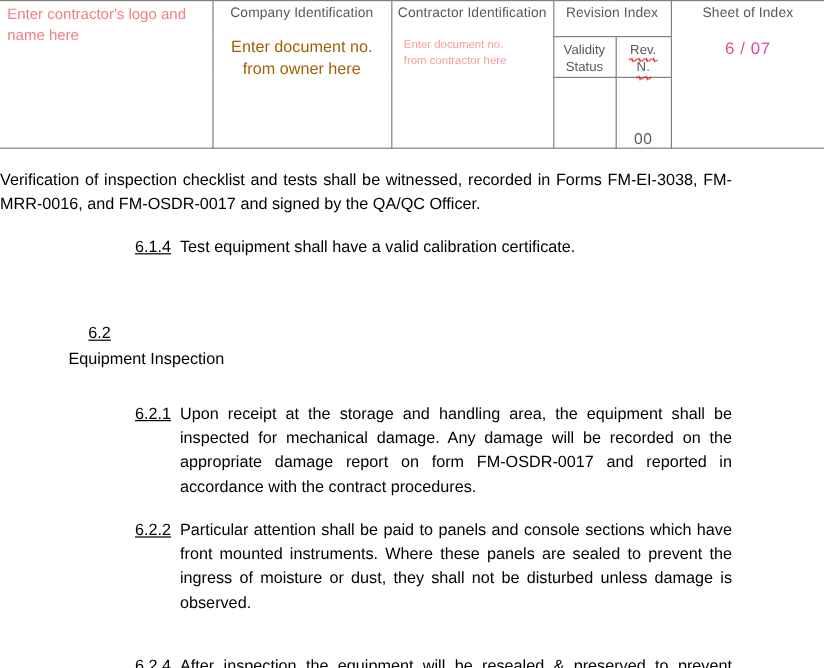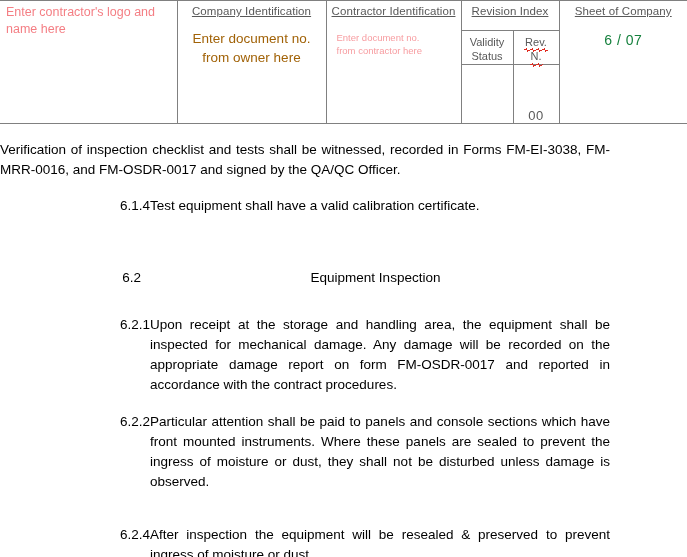--- a/index.html
+++ b/index.html
@@ -32,21 +32,20 @@
   }
   .doc-header td.no-left  { border-left: none; margin-left: 36px; }
   .doc-header td.no-right { border-right: none; }
 
   .cell-title {
     font-size: 11.5px;
     color: #595959;
     padding-top: 3px;
     line-height: 1.25;
     letter-spacing: .1px;
-    text-decoration: underline;
   }
   .cell-sub {
     font-size: 11px;
     color: #595959;
     line-height: 1.3;
     padding-top: 4px;
   }
 
   .placeholder-red {
     color: #f47e84;
@@ -65,21 +64,21 @@
   .placeholder-red-sm {
     color: #f79ca0;
     font-size: 9.5px;
     line-height: 1.35;
     text-align: left;
     padding: 14px 20px 0 10px;
   }
 
   .sheet-value {
     font-size: 14px;
-    color: #15803d;
+    color: #ec4899;
     padding-top: 14px;
     letter-spacing: .5px;
   }
   .rev-value {
     font-size: 13px;
     color: #595959;
     padding-top: 3px;
     letter-spacing: .5px;
     margin-top: 40px;
   }
@@ -109,41 +108,42 @@
     margin: 0;
   }
   .clause {
     display: flex;
     align-items: flex-start;
     font-size: 13.5px;
     line-height: 1.5;
   }
   .clause-num {
     flex: 0 0 auto;
-    text-align: right;
+    text-align: center;
+    text-decoration: underline;
   }
   .clause-text {
     flex: 1 1 auto;
     text-align: justify;
   }
 
   
   .cont-para {
     font-size: 13.5px;
     line-height: 1.5;
     text-align: justify;
     margin-right: 77px;
   }
 
   
   .lvl3 { margin-left: 105px; margin-right: 77px; }
   .lvl3 .clause-num { width: 45px; }
 
   
-  .lvl2 { margin-left: 89px; margin-right: 77px; }
+  .lvl2 { margin-left: 57px; margin-right: 77px; flex-direction: column; }
   .lvl2 .clause-num { width: 52px; }
   .lvl2 .clause-text { text-align: center; }
 
   .spacer-16 { height: 16px; }
   .spacer-22 { height: 22px; }
   .spacer-26 { height: 26px; }
   .spacer-30 { height: 30px; }
 </style>
 </head>
 <body>
@@ -167,21 +167,21 @@
         <div class="placeholder-red-lg">Enter document no. from owner here</div>
       </td>
       <td rowspan="3">
         <div class="cell-title">Contractor Identification</div>
         <div class="placeholder-red-sm">Enter document no. from contractor here</div>
       </td>
       <td colspan="2" style="height:30px">
         <div class="cell-title">Revision Index</div>
       </td>
       <td rowspan="3" class="no-right">
-        <div class="cell-title">Sheet  of Company</div>
+        <div class="cell-title">Sheet  of Index</div>
         <div class="sheet-value">6 / 07</div>
       </td>
     </tr>
     <tr>
       <td style="height:31px">
         <div class="cell-sub">Validity Status</div>
       </td>
       <td>
         <div class="cell-sub">
           <span class="squiggle">Rev.</span><br>

